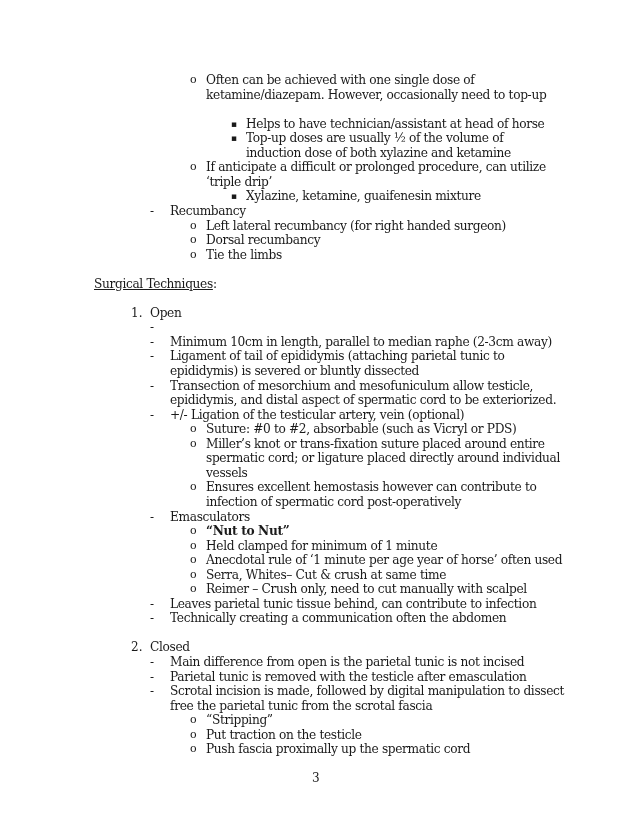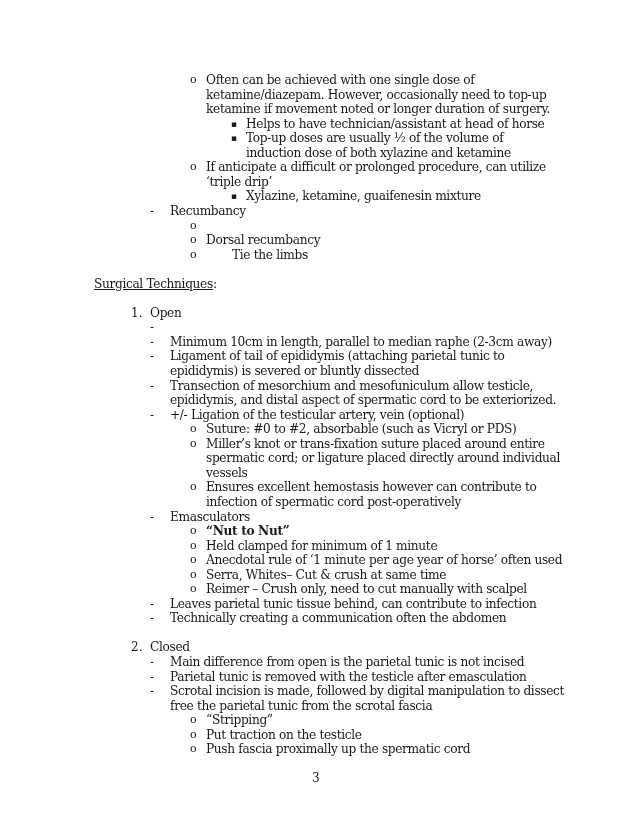--- a/index.html
+++ b/index.html
@@ -14,38 +14,38 @@
   .bold { font-weight: bold; }
   .pagenum { position: absolute; font-size: 12px; left: 312px; top: 771px; }
 </style>
 </head>
 <body>
 
 <div class="page" id="page">
     <div class="marker circle" style="left: 190px; top: 73px;">o</div>
     <div class="line" style="left: 206px; top: 73px;">Often can be achieved with one single dose of</div>
     <div class="line" style="left: 206px; top: 87.55px;">ketamine/diazepam. However, occasionally need to top-up</div>
-    <div class="line" style="left: 206px; top: 102.1px;">ketamine if movement noted or longer duration of surgery.</div>
     <div class="marker square" style="left: 231px; top: 116.65px;">▪</div>
     <div class="line" style="left: 246px; top: 116.65px;">Helps to have technician/assistant at head of horse</div>
     <div class="marker square" style="left: 231px; top: 131.2px;">▪</div>
     <div class="line" style="left: 246px; top: 145.75px;">induction dose of both xylazine and ketamine</div>
     <div class="line" style="left: 246px; top: 131.2px;">Top-up doses are usually ½ of the volume of</div>
     <div class="marker circle" style="left: 190px; top: 160.3px;">o</div>
     <div class="line" style="left: 206px; top: 160.3px;">If anticipate a difficult or prolonged procedure, can utilize</div>
     <div class="line" style="left: 206px; top: 174.85px;">‘triple drip’</div>
     <div class="marker square" style="left: 231px; top: 189.4px;">▪</div>
     <div class="line" style="left: 246px; top: 189.4px;">Xylazine, ketamine, guaifenesin mixture</div>
     <div class="marker" style="left: 150px; top: 203.95px;">-</div>
     <div class="line" style="left: 170px; top: 203.95px;">Recumbancy</div>
     <div class="marker circle" style="left: 190px; top: 218.5px;">o</div>
+    <div class="line" style="left: 206px; top: 218.5px;">Left lateral recumbancy (for right handed surgeon)</div>
     <div class="marker circle" style="left: 190px; top: 233.05px;">o</div>
     <div class="line" style="left: 206px; top: 233.05px;">Dorsal recumbancy</div>
     <div class="marker circle" style="left: 190px; top: 247.6px;">o</div>
-    <div class="line" style="left: 206px; top: 247.6px; margin-left: 26px;">Tie the limbs</div>
+    <div class="line" style="left: 206px; top: 247.6px;">Tie the limbs</div>
     <div class="line" style="left: 94px; top: 276.7px;"><span class="heading">Surgical Techniques</span><span>:</span></div>
     <div class="marker" style="left: 131px; top: 305.8px;">1.</div>
     <div class="line" style="left: 150px; top: 305.8px;">Open</div>
     <div class="marker" style="left: 150px; top: 320.35px;">-</div>
     <div class="marker" style="left: 150px; top: 334.9px;">-</div>
     <div class="line" style="left: 170px; top: 334.9px;">Minimum 10cm in length, parallel to median raphe (2-3cm away)</div>
     <div class="marker" style="left: 150px; top: 349.45px;">-</div>
     <div class="line" style="left: 170px; top: 349.45px;">Ligament of tail of epididymis (attaching parietal tunic to</div>
     <div class="line" style="left: 170px; top: 364px;">epididymis) is severed or bluntly dissected</div>
     <div class="marker" style="left: 150px; top: 378.55px;">-</div>

